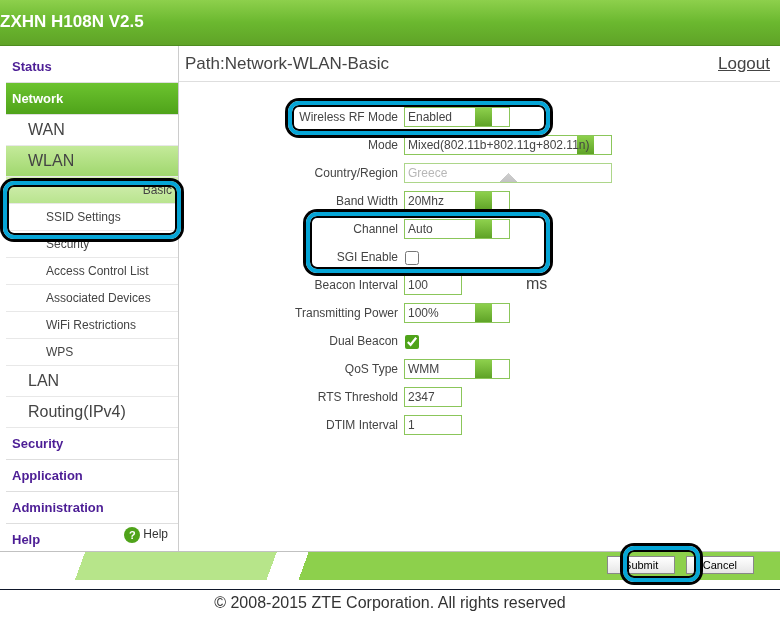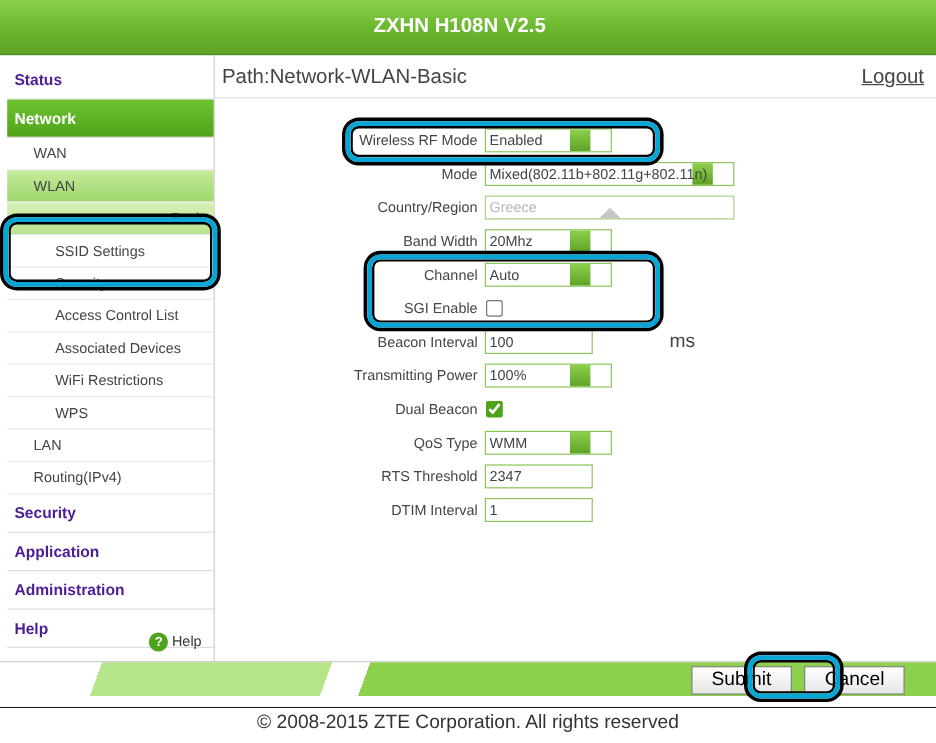--- a/index.html
+++ b/index.html
@@ -3,21 +3,21 @@
   <meta charset="utf-8">
   <style>
     * { margin: 0; padding: 0; box-sizing: border-box; font-family: Arial, sans-serif; }
     body { background: #fff; width: 780px; height: 619px; }
     
     
     .header {
       height: 46px;
       background: linear-gradient(to bottom, #8dd04c 0%, #6bb82f 50%, #5fa327 100%);
       color: #fff;
-      text-align: center;
+      text-align: left;
       padding: 12px 14px 0 0;
       font-size: 17px;
       font-weight: bold;
       border-bottom: 1px solid #4e8c1f;
     }
     
     .content-wrap { display: flex; height: 505px; }
     
     
     .sidebar {
@@ -32,21 +32,21 @@
       color: #4c1d95;
       font-weight: bold;
       padding: 8px 6px;
       cursor: pointer;
     }
     .side-item.active {
       background: linear-gradient(to bottom, #6cc32f 0%, #4fa31a 100%);
       color: #fff;
     }
     .sub-item {
-      font-size: 12px;
+      font-size: 16px;
       color: #444;
       padding: 6px 6px 6px 22px;
       border-bottom: 1px solid #e8e8e8;
       cursor: pointer;
       font-weight: normal;
     }
     .sub-item.sel { background: linear-gradient(to bottom, #c4ea9a, #a0d76e); font-weight: normal; }
     .subsub-item {
       font-size: 12px;
       color: #444;
@@ -76,21 +76,21 @@
     .form-area { padding: 24px 30px 0 0; }
     .row { display: flex; margin-bottom: 6px; align-items: center; height: 22px;}
     .label { width: 225px; text-align: right; font-size: 12px; color: #444; padding-right: 6px; }
     .val select, .val input[type=text] {
       height: 20px; font-size: 12px; border: 1px solid #8bc65a; background: #fff; color: #444;
     }
     .val select { padding: 0 0 0 3px; }
     .val select.wide { width: 208px; }
     .val select.med { width: 106px; }
     .val select.disab { background: #ececec; color: #999; }
-    .val input[type=text] { width: 90px; padding: 0 3px; }
+    .val input[type=text] { width: 58px; padding: 0 3px; }
     .val .unit { font-size: 16px; color: #444; margin-left: 16px; padding-left: 48px; }
     .val input[type=checkbox]{ accent-color:#4fa31a; width:14px; height:14px; margin-left:1px; vertical-align:middle;}
     
     
     .val select {
       -webkit-appearance: none; appearance: none;
       background-image: linear-gradient(45deg, transparent 50%, #fff 50%), linear-gradient(135deg, #fff 50%, transparent 50%), linear-gradient(to bottom, #8dd04c, #5fa327);
       background-position: calc(100% - 11px) 8px, calc(100% - 7px) 8px, calc(100% - 17px) 0;
       background-size: 4px 4px, 4px 4px, 17px 100%;
       background-repeat: no-repeat;
@@ -104,21 +104,21 @@
       height: 38px;
       background: #fff;
       border-top: 1px solid #c1c1c1;
       overflow: visible;
     }
     .footer-stripe {
       height: 28px;
       background: linear-gradient(110deg, #fff 0 80px, #b7e58a 80px 260px, #fff 260px 290px, #8dd04c 290px 100%);
     }
     .buttons { position:absolute; right:26px; top:3px; z-index:40; }
-    .btn { display:inline-block; padding: 2px 16px; font-size:16px; background: linear-gradient(#fff,#e6e6e6); border:1px solid #888; cursor:pointer; margin-left:6px; }
+    .btn { display:inline-block; padding: 2px 16px; font-size:11px; background: linear-gradient(#fff,#e6e6e6); border:1px solid #888; cursor:pointer; margin-left:6px; }
     .copyright { text-align:center; font-size:16px; color:#333; padding-top: 4px; border-top:1px solid #0f172a; }
   </style>
 </head>
 <body>
 
 <div class="header">
   <span>ZXHN H108N V2.5</span>
 </div>
 
 <div class="content-wrap">

